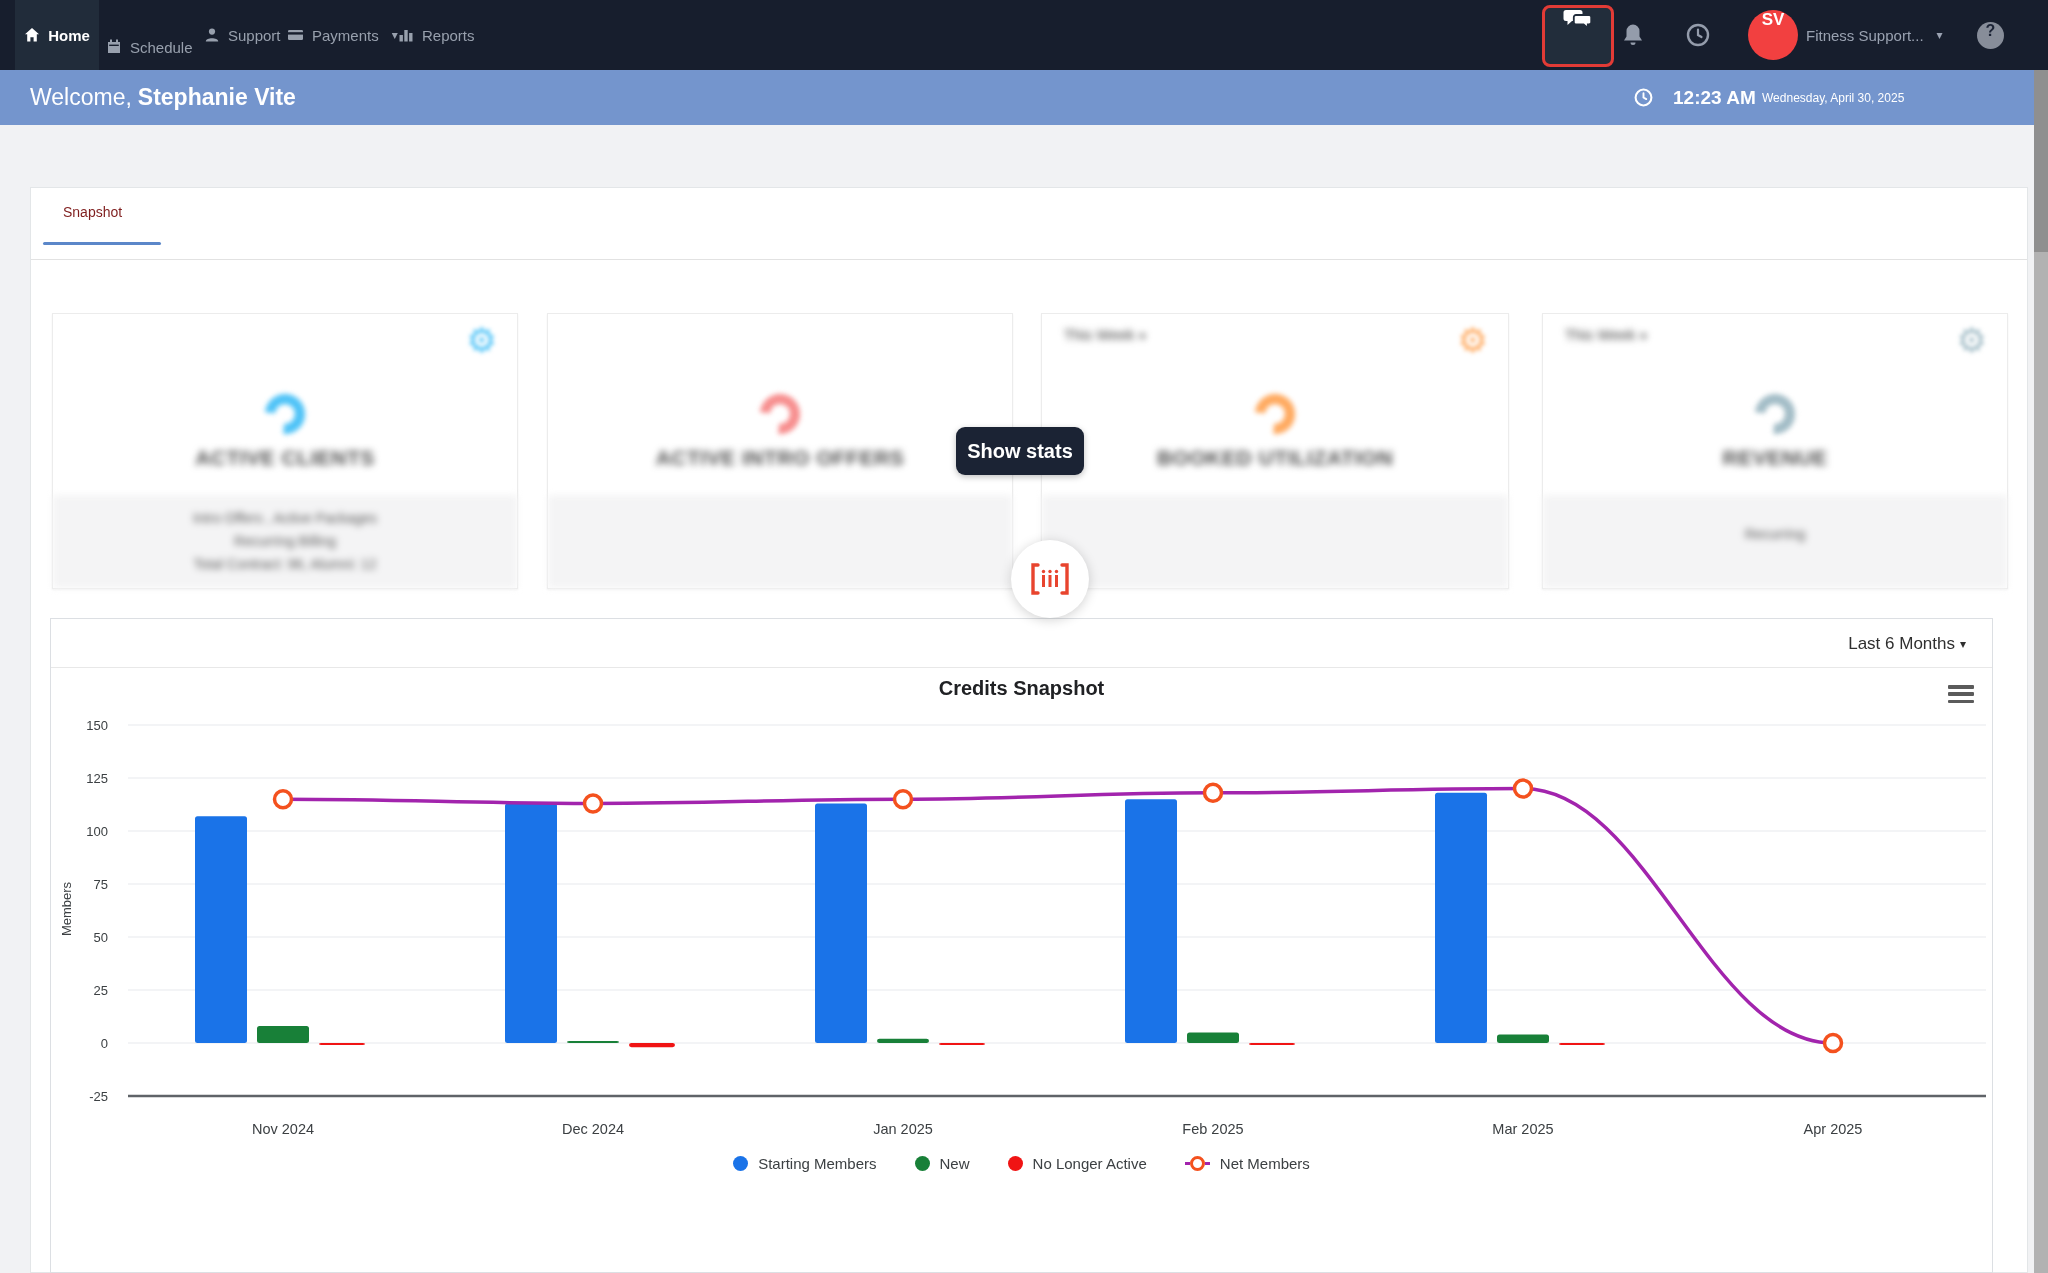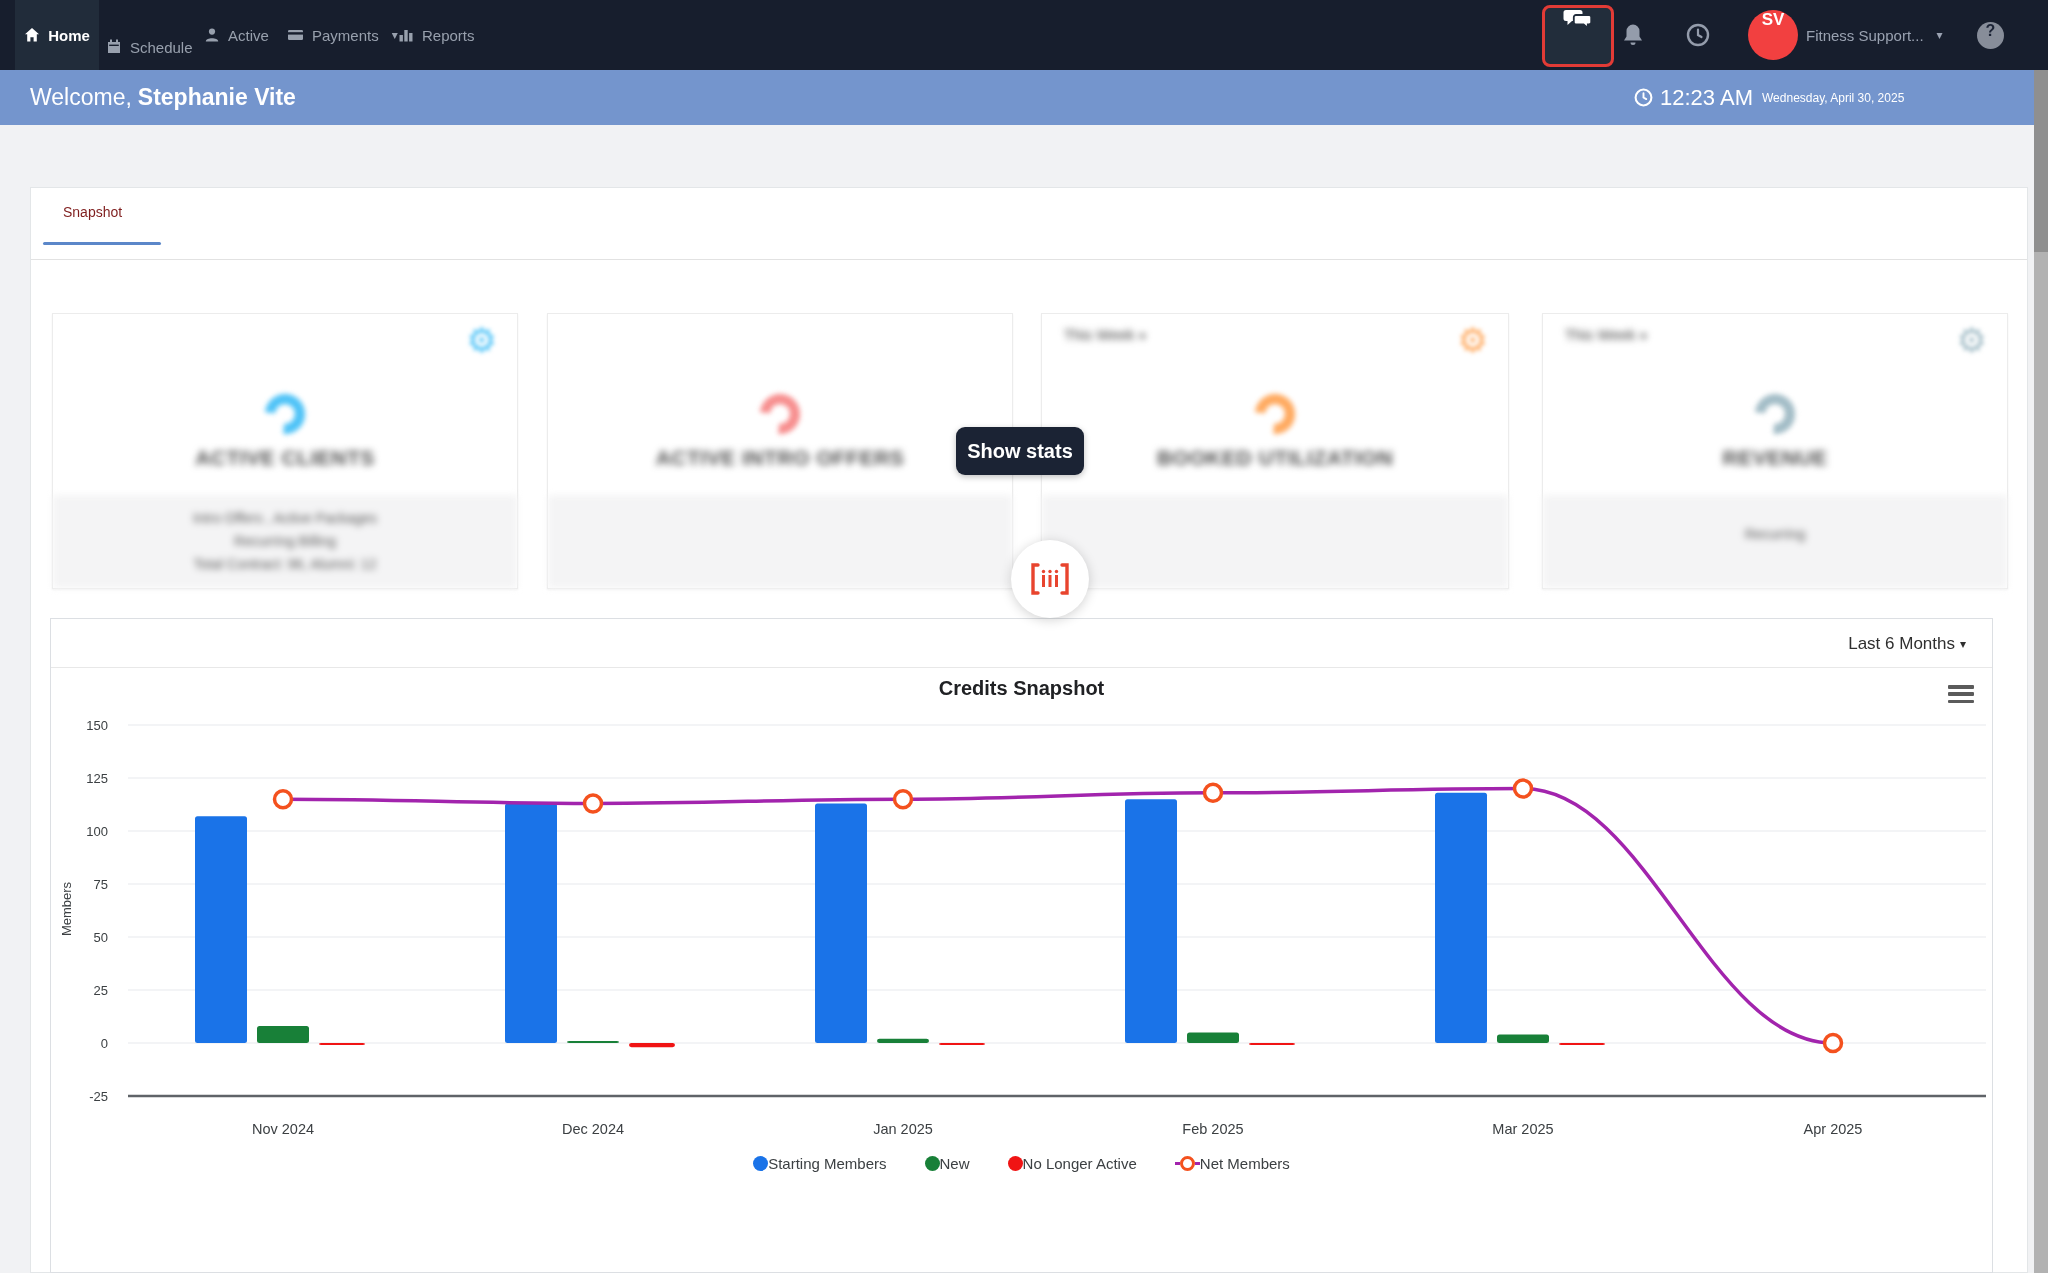--- a/index.html
+++ b/index.html
@@ -21,21 +21,21 @@
   #account { left:1806px; top:0; height:70px; color:#9aa2b1; font-size:15px; }
   #help-btn { left:1977px; top:22px; width:27px; height:27px; border-radius:50%;
               background:#878d99; color:#1b2335; font-weight:bold; font-size:16px; }
 
   
   #banner { position:absolute; left:0; top:70px; width:2048px; height:55px; background:#7495cd; color:#fff; }
   #welcome { position:absolute; left:30px; top:0; height:55px; display:flex; align-items:center;
              font-size:23px; gap:6px; }
   #welcome b { font-weight:bold; }
   #banner-time { position:absolute; left:1634px; top:0; height:55px; display:flex; align-items:center;
-                 gap:7px; font-size:22px; font-weight:normal; }
+                 gap:20px; font-size:19px; font-weight:bold; }
   #banner-date { position:absolute; left:1762px; top:0; height:55px; display:flex; align-items:center;
                  font-size:12px; }
 
   
   #panel { position:absolute; left:30px; top:187px; width:1998px; height:1086px;
            background:#fff; border:1px solid #e3e6e8; }
   #tab-label { position:absolute; left:32px; top:16px; font-size:14px; color:#7f1d1d; cursor:pointer; }
   #tab-underline { position:absolute; left:12px; top:54px; width:118px; height:3px;
                    background:#5b87c9; border-radius:2px; }
   #tab-divider { position:absolute; left:0; top:71px; width:100%; height:1px; background:#e2e2e2; }
@@ -75,21 +75,21 @@
   #chart-title { position:absolute; left:0; top:58px; width:100%; text-align:center;
                  font-size:20px; font-weight:bold; color:#202124; }
   #hamburger { position:absolute; right:18px; top:66px; width:26px; height:18px;
                display:flex; flex-direction:column; justify-content:space-between; cursor:pointer; }
   #hamburger div { height:3.5px; background:#5b5b5b; border-radius:1px; }
   #chart-svg { position:absolute; left:0; top:0; }
   #chart-svg text.tick { font:13px "Liberation Sans", sans-serif; fill:#3c4043; }
   #chart-svg text.cat  { font:14.5px "Liberation Sans", sans-serif; fill:#3c4043; }
   #chart-legend { position:absolute; left:0; top:536px; width:100%; display:flex;
                   justify-content:center; align-items:center; gap:38px; }
-  .leg-item { display:flex; align-items:center; font-size:15px; color:#3c4043; cursor:pointer; }
+  .leg-item { display:flex; align-items:center; gap:10px; font-size:15px; color:#3c4043; cursor:pointer; }
   .leg-dot { width:15px; height:15px; border-radius:50%; }
   .leg-net { display:flex; align-items:center; }
   .leg-net .ring { width:15px; height:15px; border-radius:50%; border:3.5px solid #f4511e; background:#fff; }
   .leg-net .stub { width:5px; height:3.5px; background:#a224ad; }
 
   
   #scrollbar { position:absolute; left:2034px; top:0; width:14px; height:1273px; background:#b2b2b2; }
   #scroll-thumb { position:absolute; left:0; top:0; width:14px; height:252px; background:#8f8f8f; cursor:pointer; }
 </style>
 </head>
@@ -109,21 +109,21 @@
         <rect x="10" y="0.5" width="2" height="3"></rect>
         <rect x="3.2" y="5.6" width="9.6" height="1.4" fill="#171e2d"></rect>
       </svg>
     <span>Schedule</span>
   </div>
   <div class="nav-item" style="left:204px;">
     <svg width="16" height="16" viewBox="0 0 16 16" fill="currentColor">
         <circle cx="8" cy="4.6" r="3.1"></circle>
         <path d="M1.8 14.5 c0-4.4 12.4-4.4 12.4 0 z"></path>
       </svg>
-    <span>Active</span>
+    <span>Support</span>
   </div>
   <div class="nav-item caret" style="left:287px;">
     <svg width="17" height="16" viewBox="0 0 17 16" fill="currentColor">
         <rect x="1" y="3" width="15" height="10" rx="1.2"></rect>
         <rect x="1" y="5.2" width="15" height="2.4" fill="#171e2d"></rect>
       </svg>
     <span>Payments</span>
   </div>
   <div class="nav-item" style="left:398px;">
     <svg width="16" height="16" viewBox="0 0 16 16" fill="currentColor">

